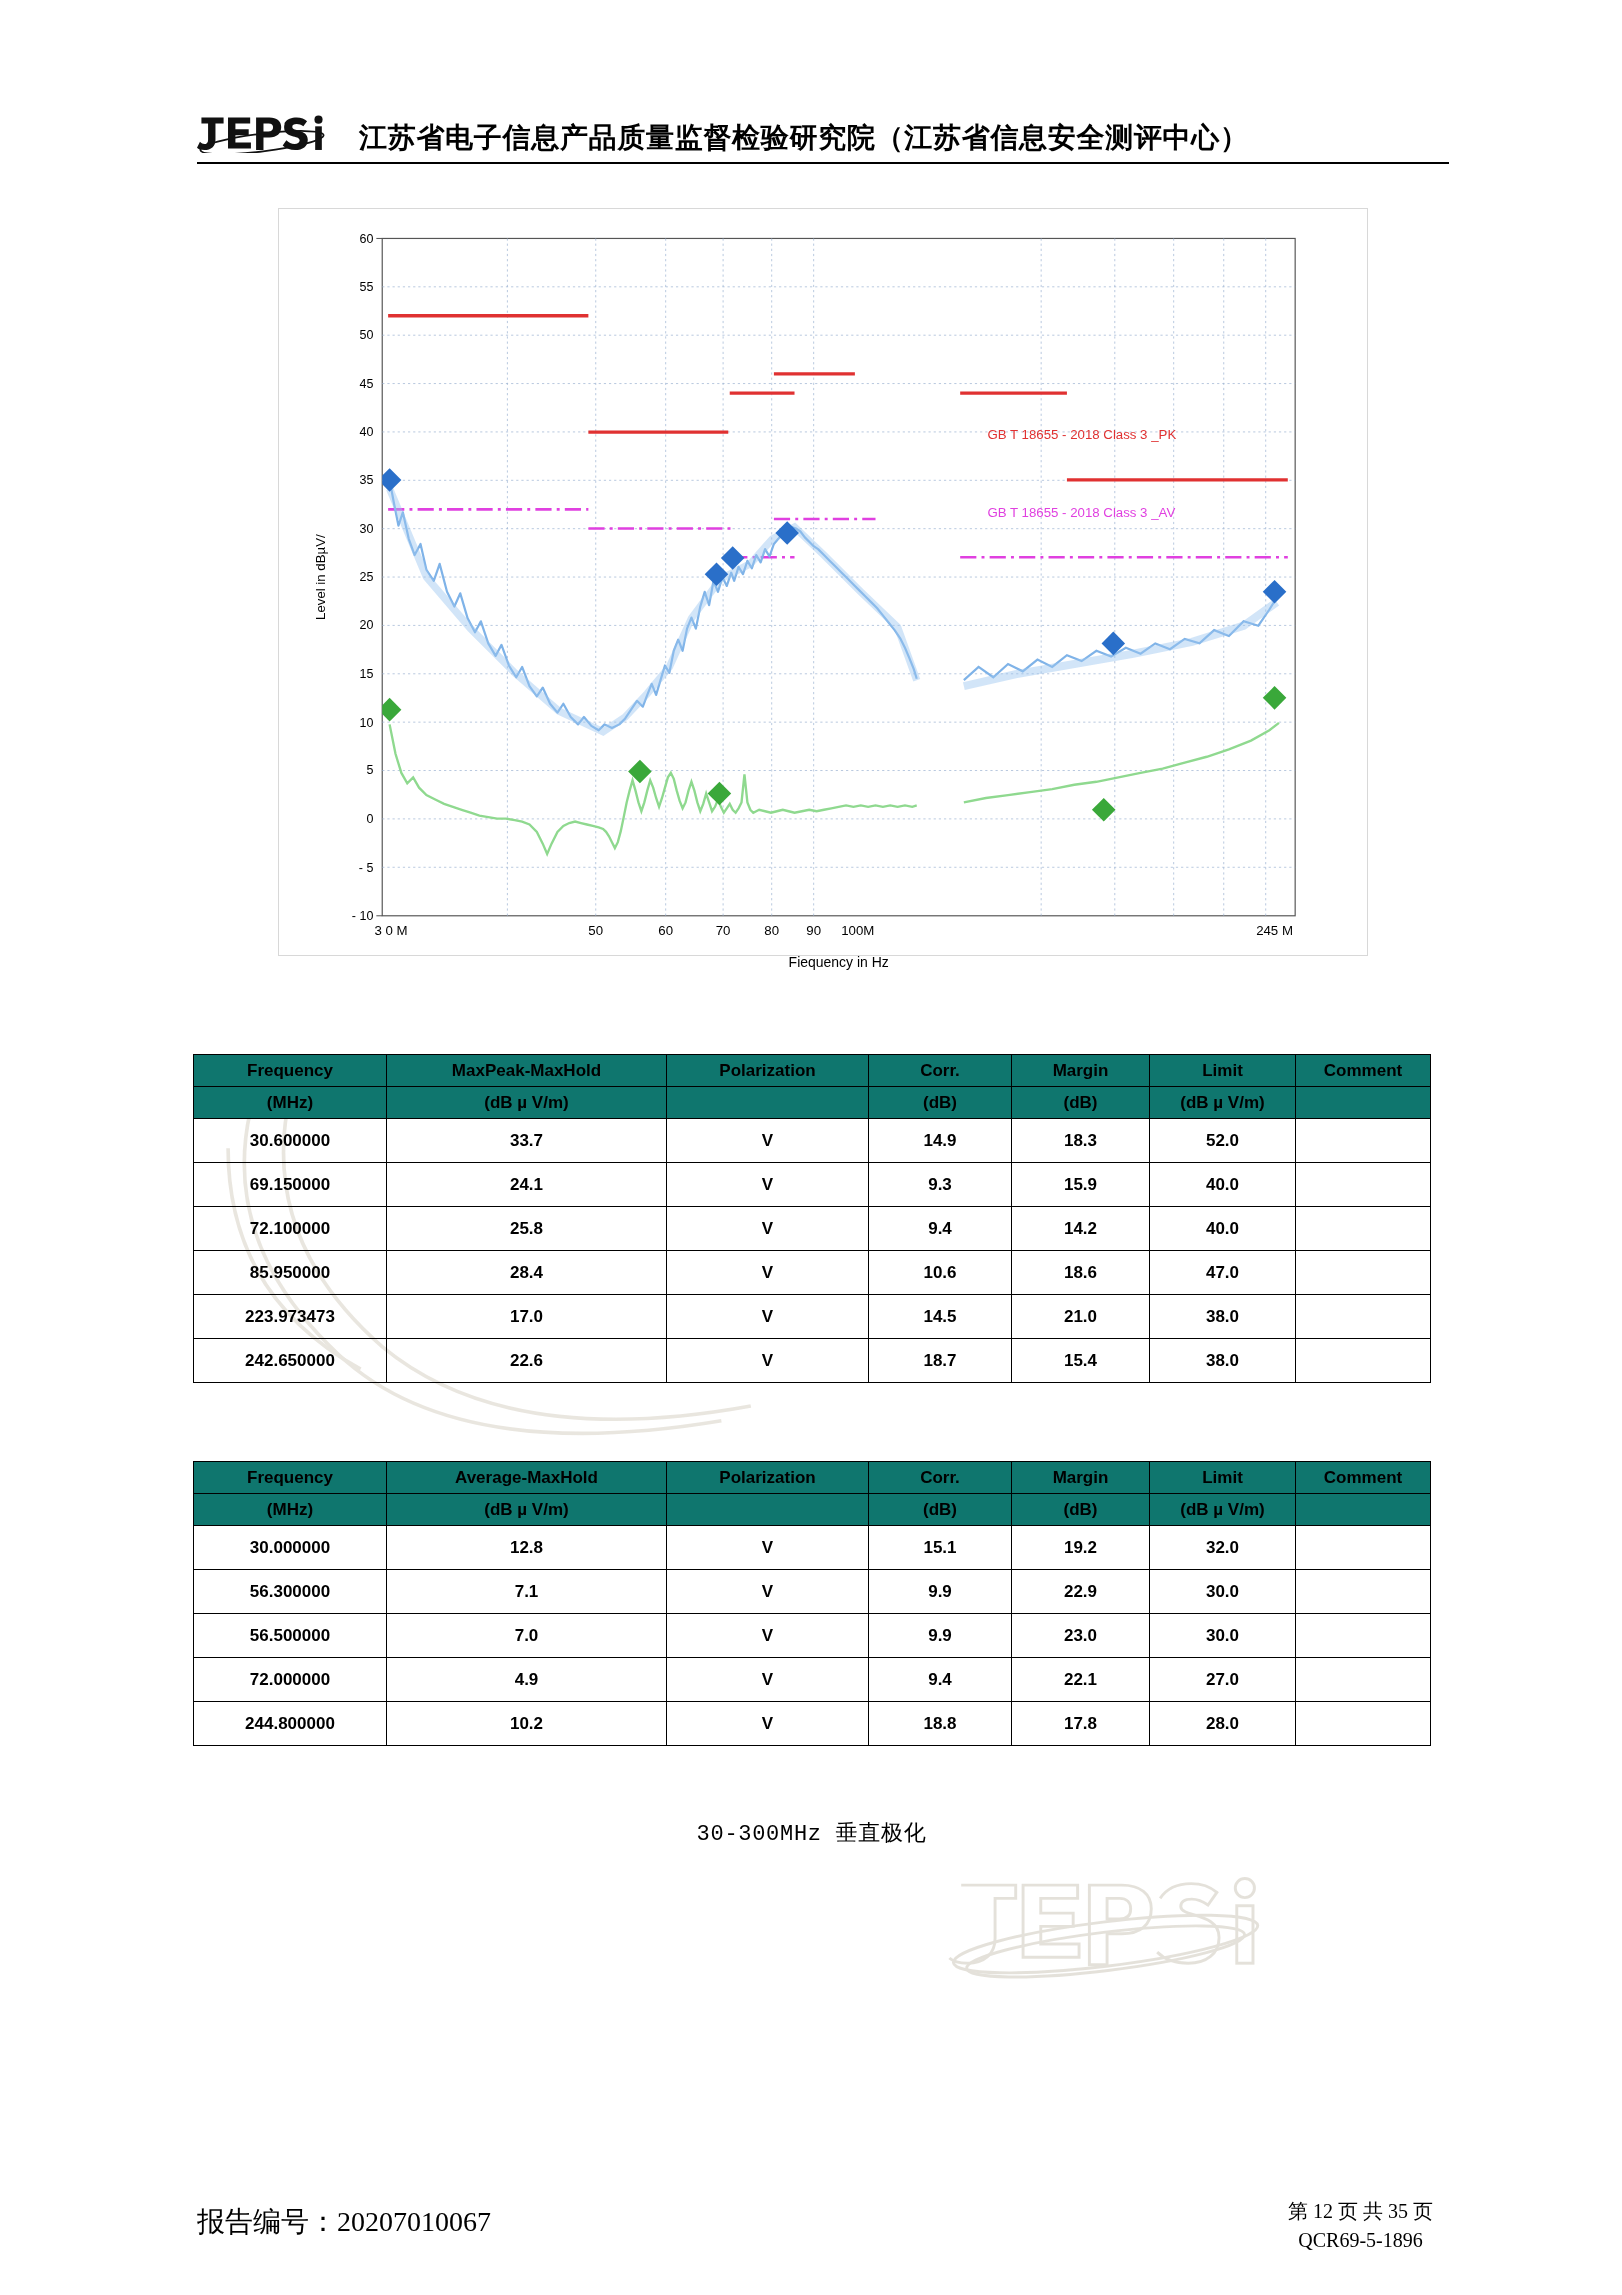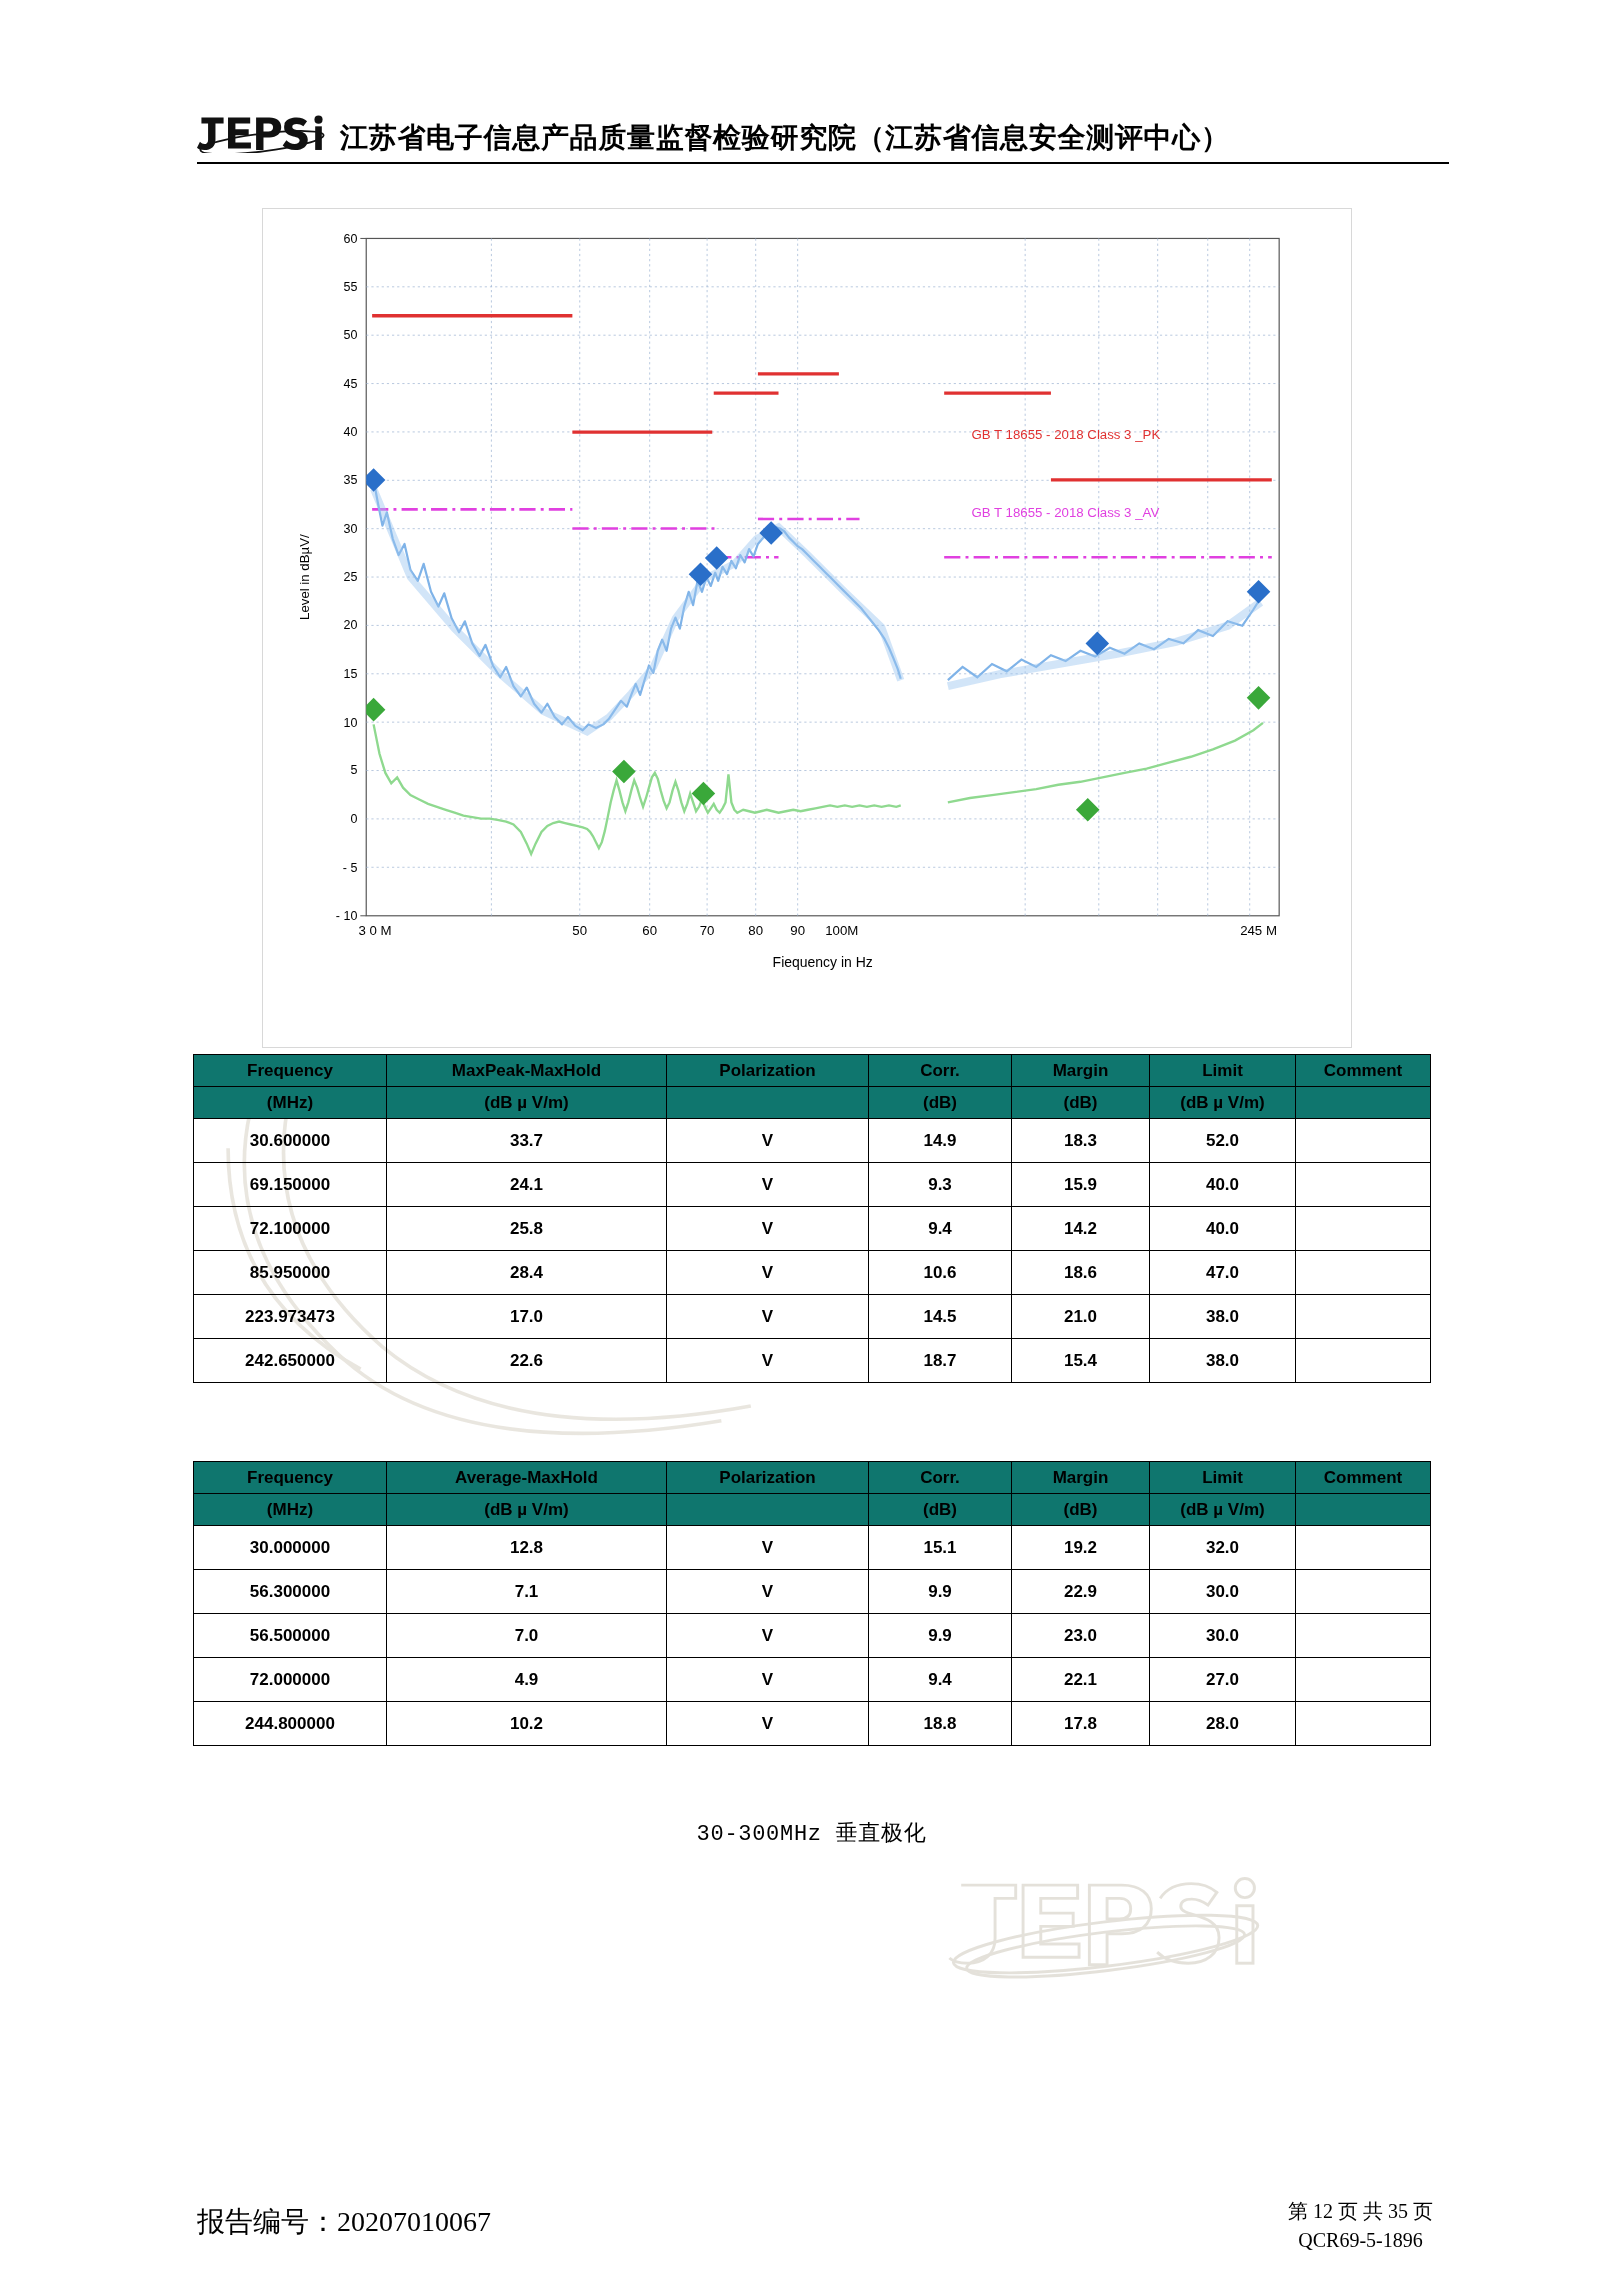--- a/index.html
+++ b/index.html
@@ -15,43 +15,43 @@
     width:1623px;
     height:2295px;
     box-sizing:border-box;
     overflow:hidden;
   }
 
   
   .header{
     position:absolute;
     left:197px; top:110px; width:1252px;
-    display:flex; align-items:flex-end; gap:13px;
+    display:flex; align-items:flex-end; gap:32px;
     border-bottom:2.9px solid #000;
     padding-bottom:8.8px;
   }
   .logo{
     width:130px;height:43px;position:relative;flex:0 0 auto;
   }
   .logo svg{display:block;}
   .header-title{
     font-family:"Liberation Serif", serif;
     font-size:28px;
     font-weight:700;
     letter-spacing:0.7px;
     line-height:1;
     padding-bottom:1.5px;
     white-space:nowrap;
   }
 
   
   .chart-box{
     position:absolute;
-    left:262px; top:208px;
-    width:1090px; height:840px;
+    left:278px; top:208px;
+    width:1090px; height:748px;
     border:1.5px solid #d8d8d8;
     background:#fff;
     box-sizing:border-box;
   }
   .chart-inner{position:absolute; inset:0;}
   .chart-svg{position:absolute; left:0; top:0;}
 
   
   .tbl{
     position:absolute;

